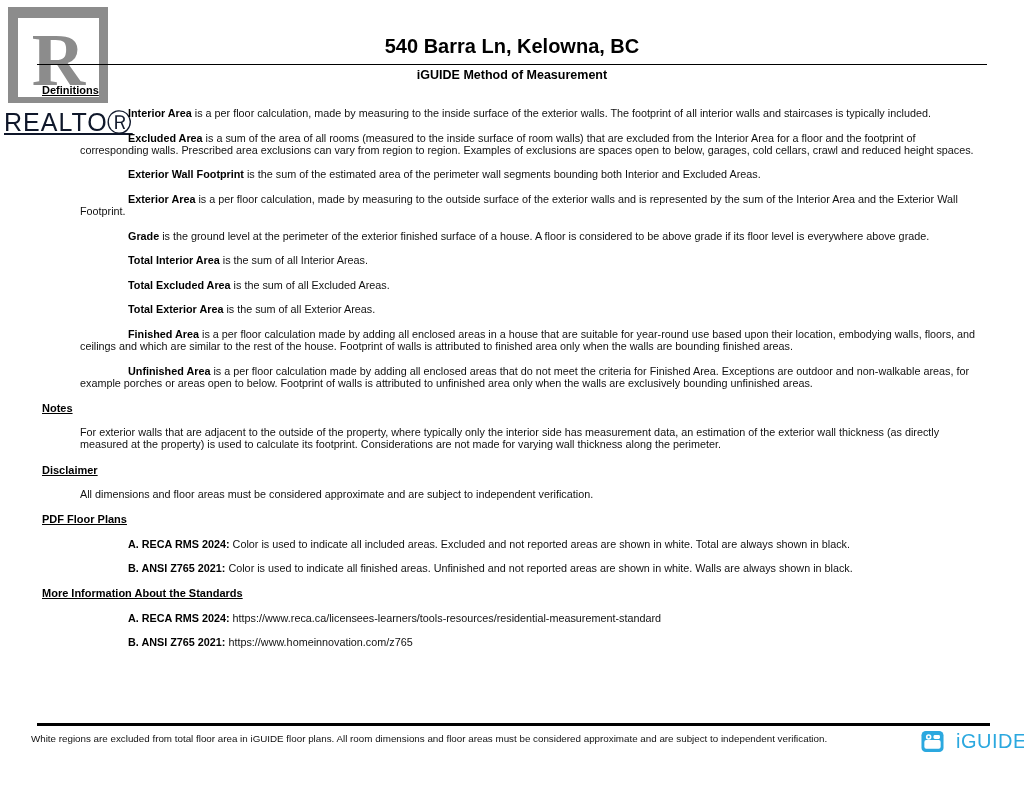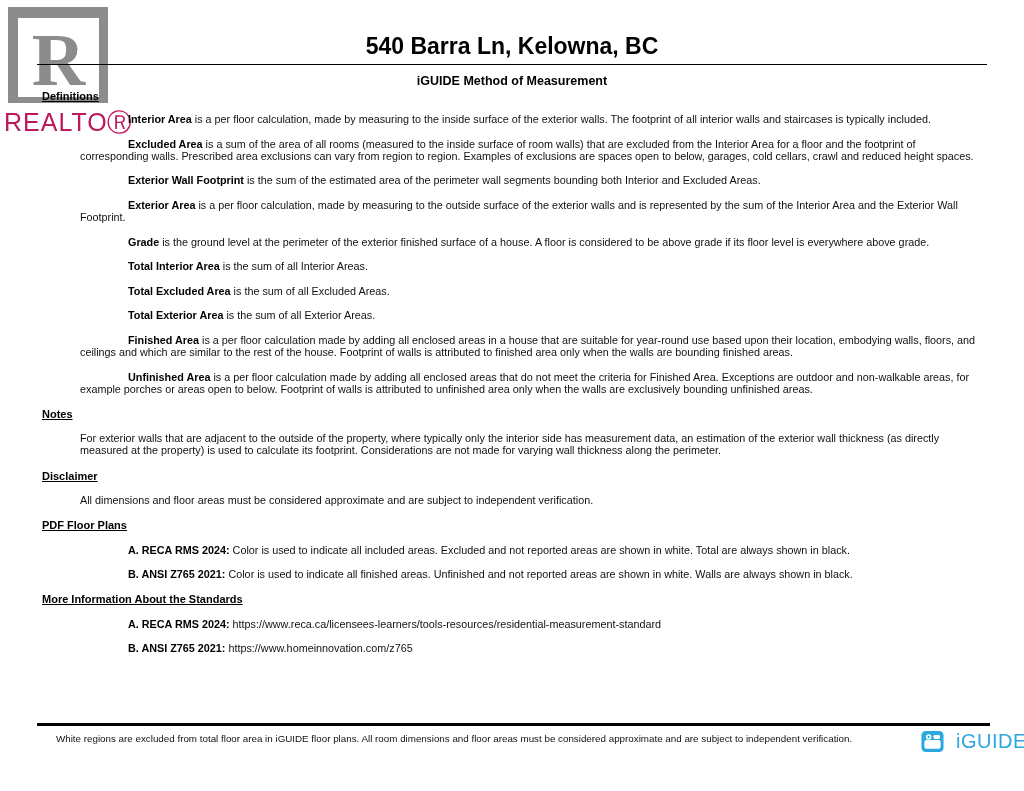--- a/index.html
+++ b/index.html
@@ -29,50 +29,50 @@
     font-family: "Liberation Serif", serif;
     font-weight: bold;
     font-size: 74px;
     line-height: 1;
     color: #8c8c8c;
     transform: translateY(2px);
   }
   .realtor-wordmark {
     margin-top: 3px;
     margin-left: -4px;
-    color: #be185d;
+    color: #0f172a;
     font-size: 25px;
     letter-spacing: 1px;
     white-space: nowrap;
-    display: flex; align-items: center;
+    display: flex; align-items: center; text-decoration: underline;
   }
   .realtor-reg { font-size: 25px; margin-left: -1px; }
 
   
   .content { position: relative; z-index: 1; padding-top: 36px; }
 
   .doc-title {
     text-align: center;
-    font-size: 23px;
+    font-size: 20px;
     font-weight: bold;
     line-height: 21px;
     color: #000;
   }
   .title-divider {
     margin: 7px 0 0 37px;
     width: 950px;
     height: 0;
     border-top: 1.6px solid #000;
   }
   .doc-subtitle {
     text-align: center;
     font-size: 12.5px;
     font-weight: bold;
     line-height: 13px;
-    margin-top: 10px;
+    margin-top: 4px;
     color: #000;
   }
 
   .sec-heading {
     font-size: 11px;
     font-weight: bold;
     line-height: 12px;
     margin: 13px 39px 0 42px;
     color: #000;
     text-decoration: underline;
@@ -91,21 +91,21 @@
   
   .footer-rule {
     position: absolute;
     left: 37px; top: 723px;
     width: 953px; height: 3px;
     background: #000;
     z-index: 2;
   }
   .footer-text {
     position: absolute;
-    left: 56px; top: 733px;
+    left: 31px; top: 733px;
     width: 810px;
     font-size: 9.8px;
     line-height: 11px;
     color: #111;
     z-index: 2;
   }
   .iguide-brand {
     position: absolute;
     left: 893px; top: 730px;
     display: flex;

